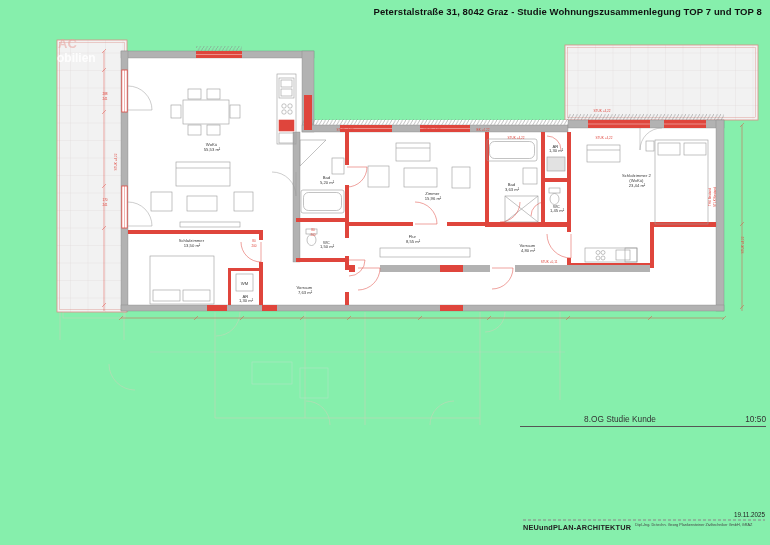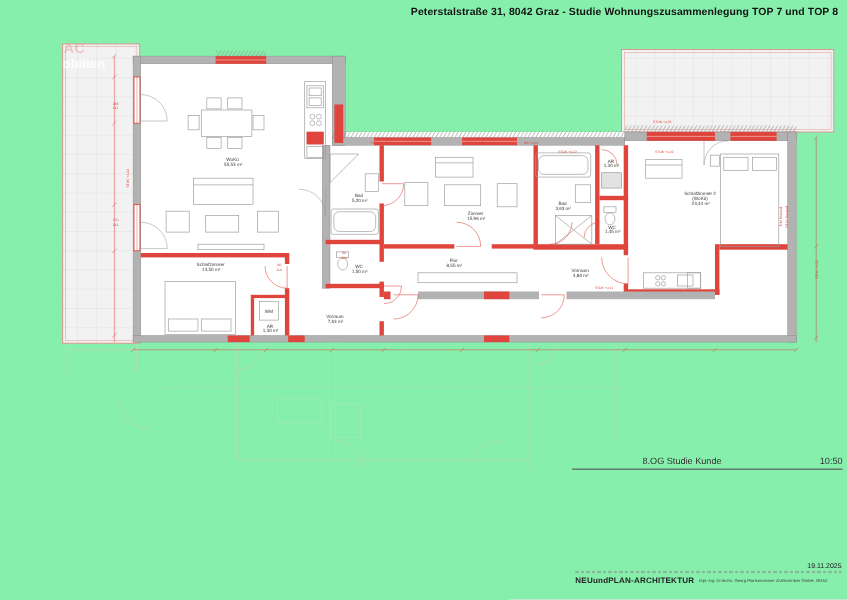--- a/index.html
+++ b/index.html
@@ -12,21 +12,21 @@
   .room-label{fill:#3a3a3a;font-size:4.2px;text-anchor:middle;}
   .red-note{fill:#df453c;font-size:3.1px;text-anchor:middle;}
   .titleblock{position:absolute;left:520px;top:414px;width:246px;border-bottom:1px solid #555;
         display:flex;align-items:flex-end;padding-bottom:2px;color:#333;font-size:8.3px;}
   .titleblock .tb-name{flex:1;text-align:center;}
   .titleblock .tb-scale{width:46px;text-align:right;}
   .footer{position:absolute;left:523px;top:511px;width:242px;color:#222;}
   .footer .date{text-align:right;font-size:6.3px;margin-bottom:1px;}
   .footer .micro{height:2px;margin-bottom:2px;opacity:.55;
         background:repeating-linear-gradient(90deg,#8a8a8a 0 3px,transparent 3px 5px);}
-  .footer .firmrow{display:flex;align-items:center;white-space:nowrap;}
+  .footer .firmrow{display:flex;align-items:flex-start;white-space:nowrap;}
   .footer .firm{font-size:7.3px;font-weight:bold;letter-spacing:.2px;}
   .footer .detail{font-size:3.8px;color:#444;margin-left:4px;}
   .wm1{fill:#e8a39e;opacity:.55;font-size:13px;font-weight:bold;}
   .wm2{fill:#ffffff;opacity:.9;font-size:12px;font-weight:bold;}
 </style>
 </head>
 <body>
 
 <div class="page">
 

